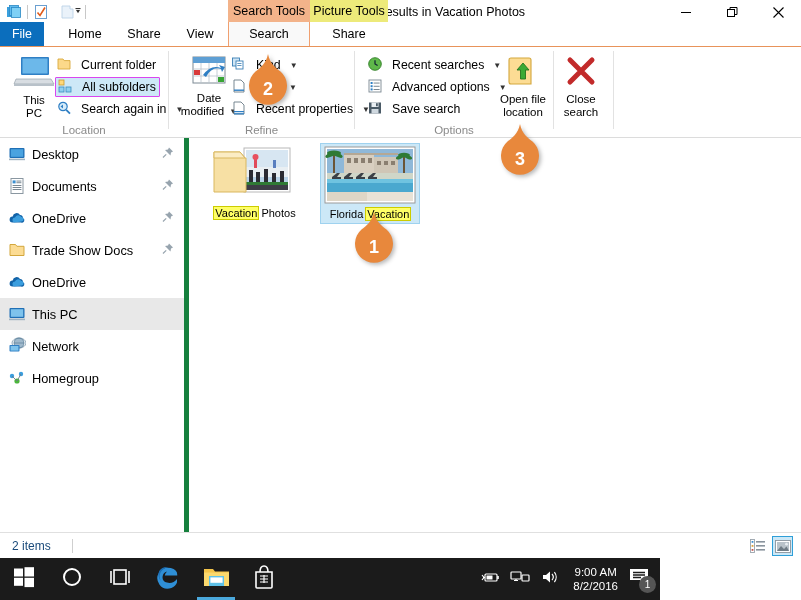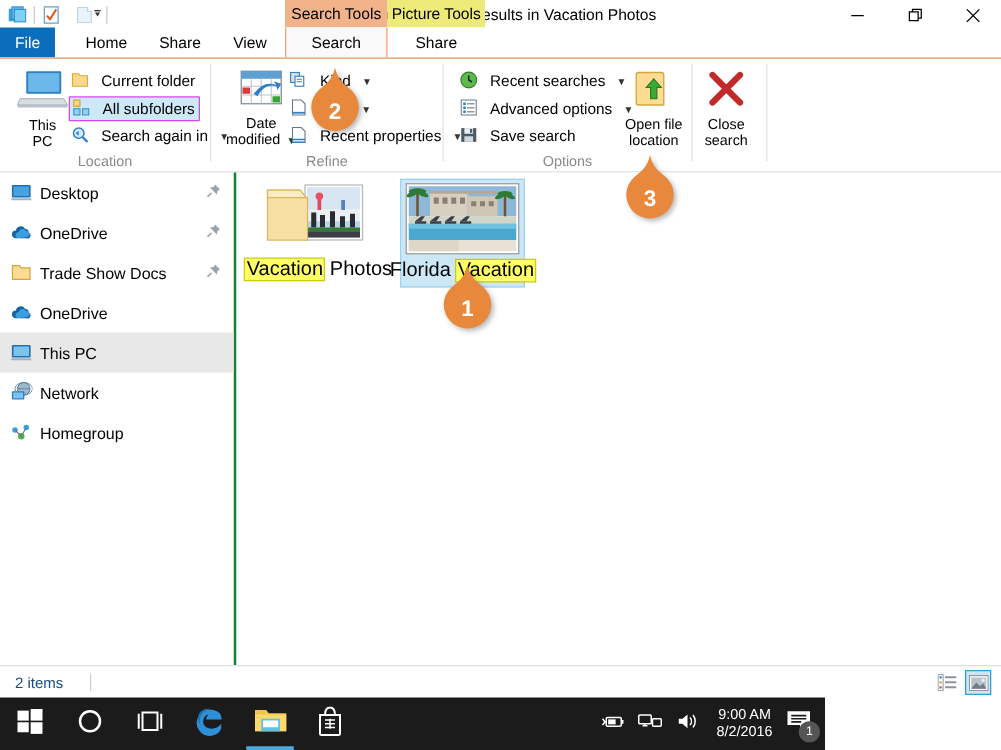--- a/index.html
+++ b/index.html
@@ -95,21 +95,21 @@
   }
   .small-item.sel {
     background: #cde8f7; border: 1px solid #d946ef; border-radius: 1px;
     padding: 0 3px 0 1px; margin-left: -1px;
   }
   .caret { font-size: 8px; color: #333; }
 
   
   .nav {
     position: absolute; left: 0; top: 138px; width: 189px; height: 394px;
-    background: #ffffff; border-right: 2px solid #15803d;
+    background: #ffffff; border-right: 5px solid #15803d;
   }
   .nav-item {
     position: relative; height: 32px; display: flex; align-items: center;
     padding-left: 32px; font-size: 12.8px; color: #000;
   }
   .nav-item.sel { background: #e8e8e8; }
   .nav-ico {
     position: absolute; left: 8px; top: 50%; transform: translateY(-50%);
     width: 18px; height: 18px;
   }
@@ -121,21 +121,21 @@
   }
   .file-item {
     position: absolute; width: 100px; display: flex; flex-direction: column;
     align-items: center;
   }
   .file-item.selected {
     background: #cce8f7; border: 1px solid #9fd2ef;
   }
   .thumb-wrap { width: 96px; height: 62px; display: flex; align-items: center; justify-content: center; }
   .file-label {
-    font-size: 16px; color: #000; white-space: nowrap; margin-top: 2px;
+    font-size: 11px; color: #000; white-space: nowrap; margin-top: 2px;
     margin-bottom: 3px;
   }
   .hl { background: #ffff66; outline: 1px solid #cccc00; padding: 0 1px; }
 
   
   .statusbar {
     position: absolute; left: 0; top: 532px; width: 801px; height: 26px;
     background: #ffffff; border-top: 1px solid #e0e0e0;
   }
   .status-txt {
@@ -463,20 +463,42 @@
     </span>
     <span>Desktop</span>
     <span class="nav-pin">
       <svg width="12" height="12" viewBox="0 0 12 12">
           <path d="M7 1 L11 5 L9 6 L8.5 9 L3 3.5 L6 3 Z" fill="#97a4ae"></path>
           <path d="M4.2 7.8 L1 11" stroke="#97a4ae" stroke-width="1.2"></path>
         </svg>
     </span>
   </div>
 
+  <div class="nav-item">
+    <span class="nav-ico">
+      <svg width="18" height="18" viewBox="0 0 18 18">
+        <rect x="3" y="1.5" width="12" height="15" fill="#fff" stroke="#8a97a1" stroke-width="1"></rect>
+        <rect x="4.6" y="3.4" width="3" height="3" fill="#3a8fd0"></rect>
+        <g fill="#6a7a86">
+            <rect x="8.4" y="3.6" width="5" height="0.9"></rect>
+            <rect x="8.4" y="5.3" width="5" height="0.9"></rect>
+            <rect x="4.6" y="8" width="8.8" height="0.9"></rect>
+            <rect x="4.6" y="10" width="8.8" height="0.9"></rect>
+            <rect x="4.6" y="12" width="8.8" height="0.9"></rect>
+          </g>
+      </svg>
+    </span>
+    <span>Documents</span>
+    <span class="nav-pin">
+      <svg width="12" height="12" viewBox="0 0 12 12">
+          <path d="M7 1 L11 5 L9 6 L8.5 9 L3 3.5 L6 3 Z" fill="#97a4ae"></path>
+          <path d="M4.2 7.8 L1 11" stroke="#97a4ae" stroke-width="1.2"></path>
+        </svg>
+    </span>
+  </div>
 
   <div class="nav-item">
     <span class="nav-ico">
       <svg width="18" height="18" viewBox="0 0 18 18">
         <path d="M4.5 13.5 a3 3 0 0 1 0.2 -6 a4 4 0 0 1 7.3 -1.6 a3.2 3.2 0 0 1 3 3.3 a2.3 2.3 0 0 1 -2 4.3 z" fill="#1263a8"></path>
         <path d="M6 13.5 a2.6 2.6 0 0 1 1 -5 a3.4 3.4 0 0 1 6.2 -0.6 a2.3 2.3 0 0 1 0.3 4.6 z" fill="#3b9ede"></path>
       </svg>
     </span>
     <span>OneDrive</span>
     <span class="nav-pin">

